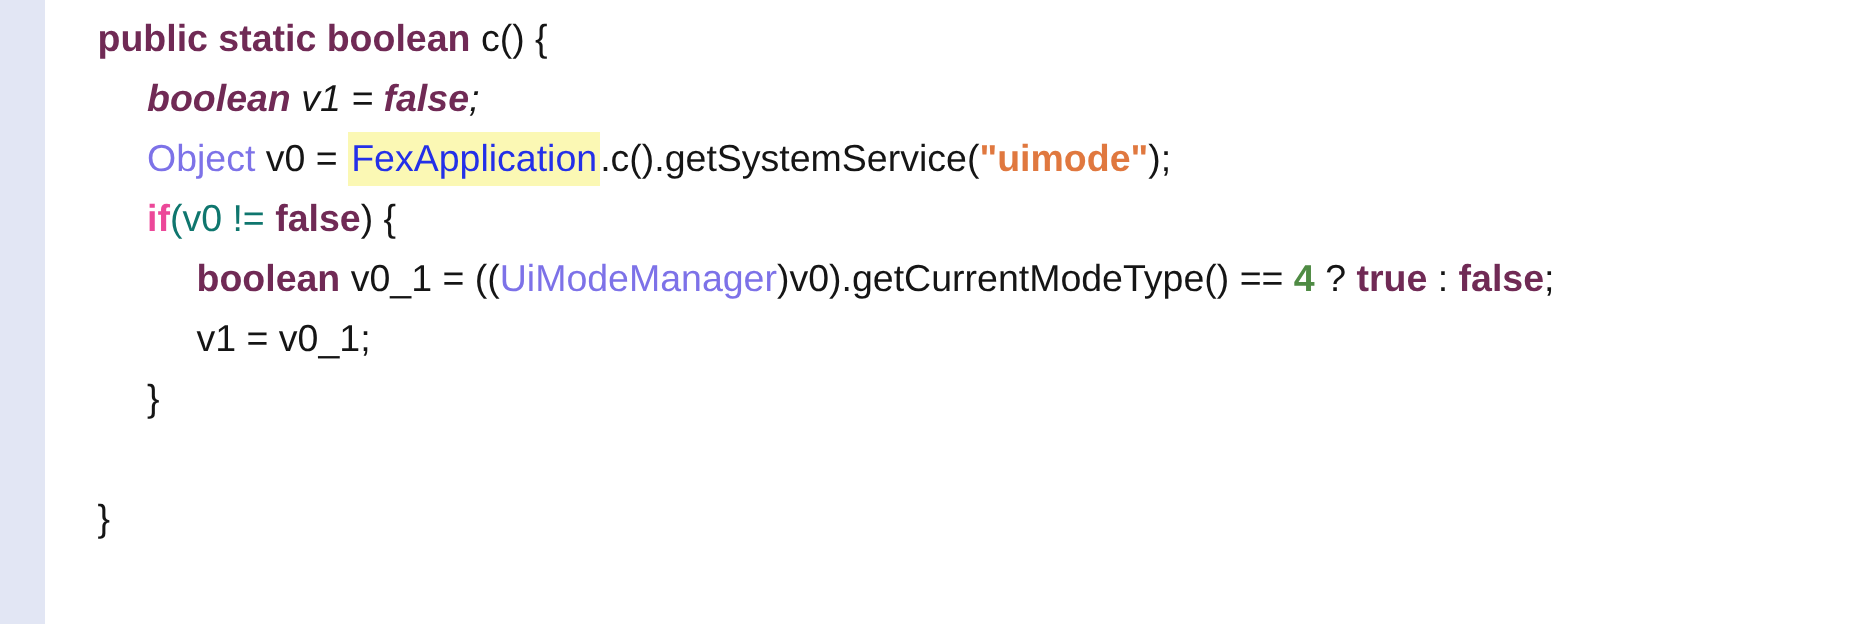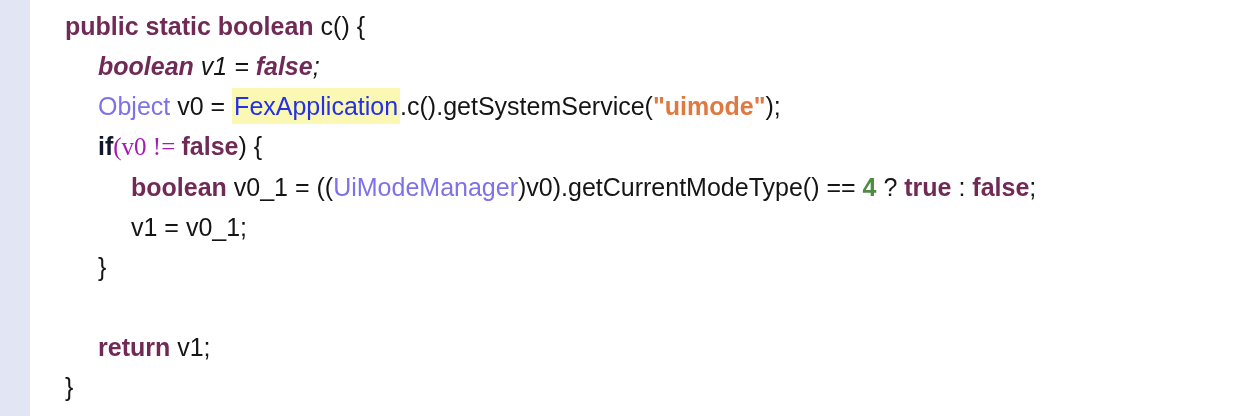--- a/index.html
+++ b/index.html
@@ -47,21 +47,20 @@
 </style>
 </head>
 <body>
 
 <div class="screen" style="background: rgb(255, 255, 255);">
   <div class="gutter" style="background: rgb(226, 230, 244);"></div>
   <div class="code-area">
       <div class="code-line" style="padding-left: 0px;"><span style="color: rgb(112, 42, 85); font-weight: 700;">public static boolean</span><span style="color: rgb(21, 21, 21);"> c() {</span></div>
       <div class="code-line" style="padding-left: 33px; font-style: italic;"><span style="color: rgb(112, 42, 85); font-weight: 700;">boolean</span><span style="color: rgb(21, 21, 21);"> v1 = </span><span style="color: rgb(112, 42, 85); font-weight: 700;">false</span><span style="color: rgb(21, 21, 21);">;</span></div>
       <div class="code-line" style="padding-left: 33px;"><span style="color: rgb(125, 114, 232);">Object</span><span style="color: rgb(21, 21, 21);"> v0 = </span><span class="hl" style="color: rgb(36, 48, 232); background-color: rgb(251, 248, 180);">FexApplication</span><span style="color: rgb(21, 21, 21);">.c().getSystemService(</span><span style="color: rgb(224, 120, 63); font-weight: 700;">"uimode"</span><span style="color: rgb(21, 21, 21);">);</span></div>
-      <div class="code-line" style="padding-left: 33px;"><span style="color: #0f172a; font-weight: 700;">if</span><span style="color: #a21caf; font-family: Liberation Serif, serif;">(v0 != </span><span style="color: rgb(112, 42, 85); font-weight: 700;">false</span><span style="color: rgb(21, 21, 21);">) {</span></div>
+      <div class="code-line" style="padding-left: 33px;"><span style="color: #ec4899; font-weight: 700;">if</span><span style="color: #0f766e;">(v0 != </span><span style="color: rgb(112, 42, 85); font-weight: 700;">false</span><span style="color: rgb(21, 21, 21);">) {</span></div>
       <div class="code-line" style="padding-left: 66px;"><span style="color: rgb(112, 42, 85); font-weight: 700;">boolean</span><span style="color: rgb(21, 21, 21);"> v0_1 = ((</span><span style="color: rgb(125, 114, 232);">UiModeManager</span><span style="color: rgb(21, 21, 21);">)v0).getCurrentModeType() == </span><span style="color: rgb(79, 139, 68); font-weight: 700;">4</span><span style="color: rgb(21, 21, 21);"> ? </span><span style="color: rgb(112, 42, 85); font-weight: 700;">true</span><span style="color: rgb(21, 21, 21);"> : </span><span style="color: rgb(112, 42, 85); font-weight: 700;">false</span><span style="color: rgb(21, 21, 21);">;</span></div>
       <div class="code-line" style="padding-left: 66px;"><span style="color: rgb(21, 21, 21);">v1 = v0_1;</span></div>
       <div class="code-line" style="padding-left: 33px;"><span style="color: rgb(21, 21, 21);">}</span></div>
       <div class="code-line" style="padding-left: 0px;"></div>
-      <div class="code-line" style="padding-left: 33px;"><span style="color: rgb(112, 42, 85); font-weight: 700;">return</span><span style="color: rgb(21, 21, 21);"> v1;</span></div>
       <div class="code-line" style="padding-left: 0px;"><span style="color: rgb(21, 21, 21);">}</span></div>
     </div>
 </div>
 
 </body></html>

